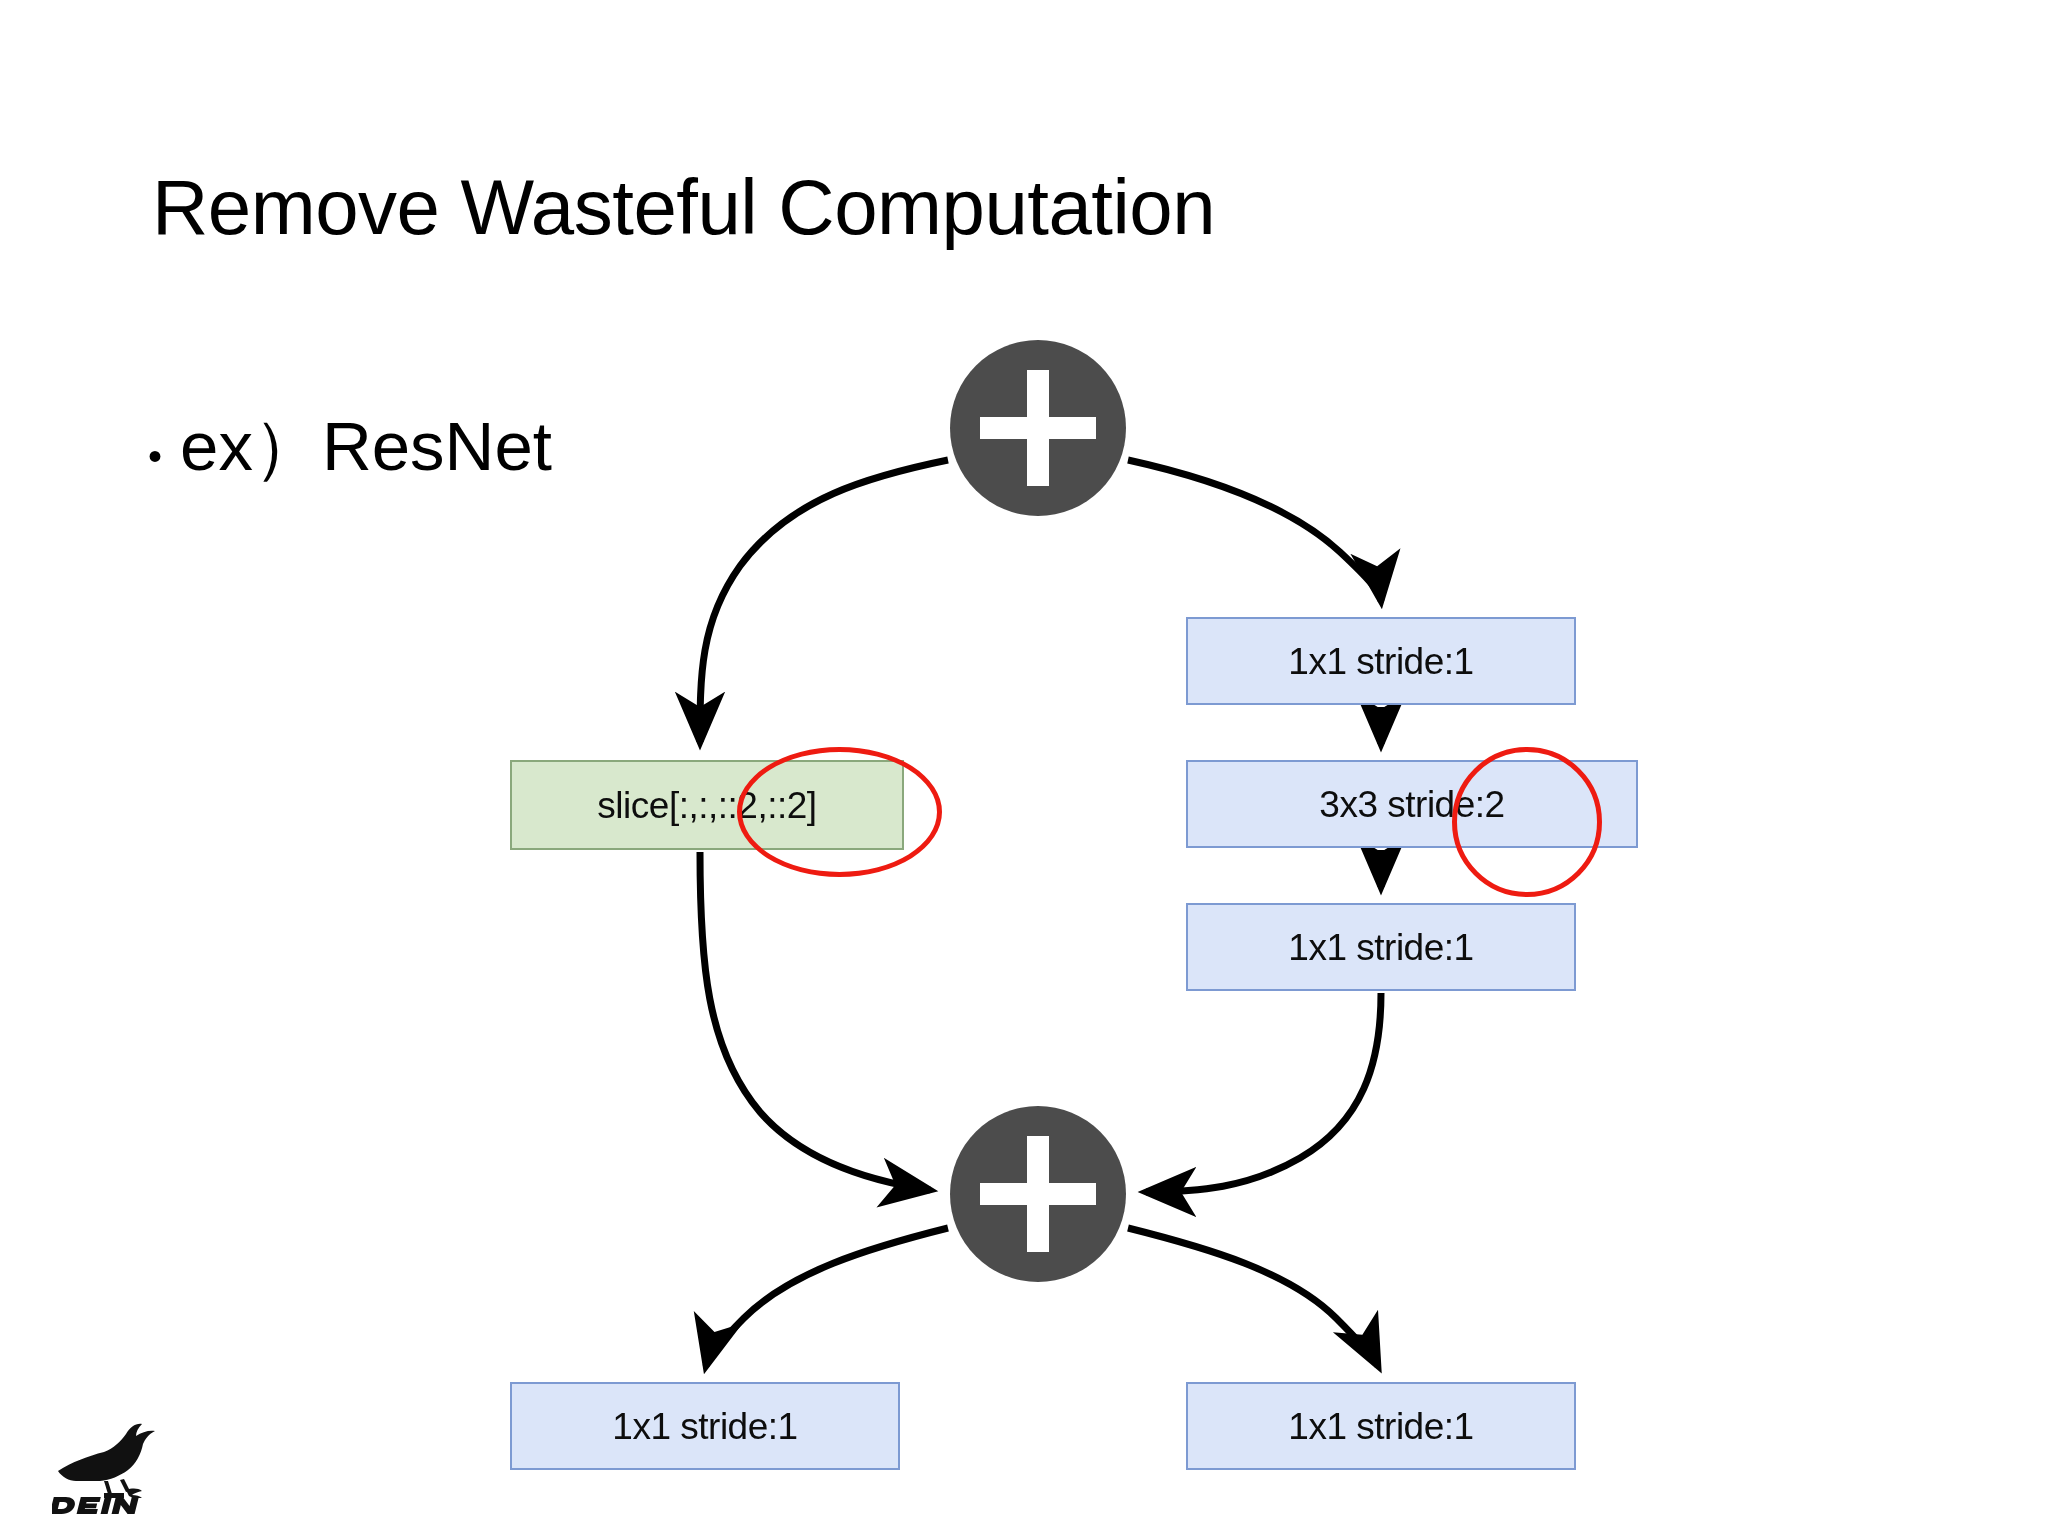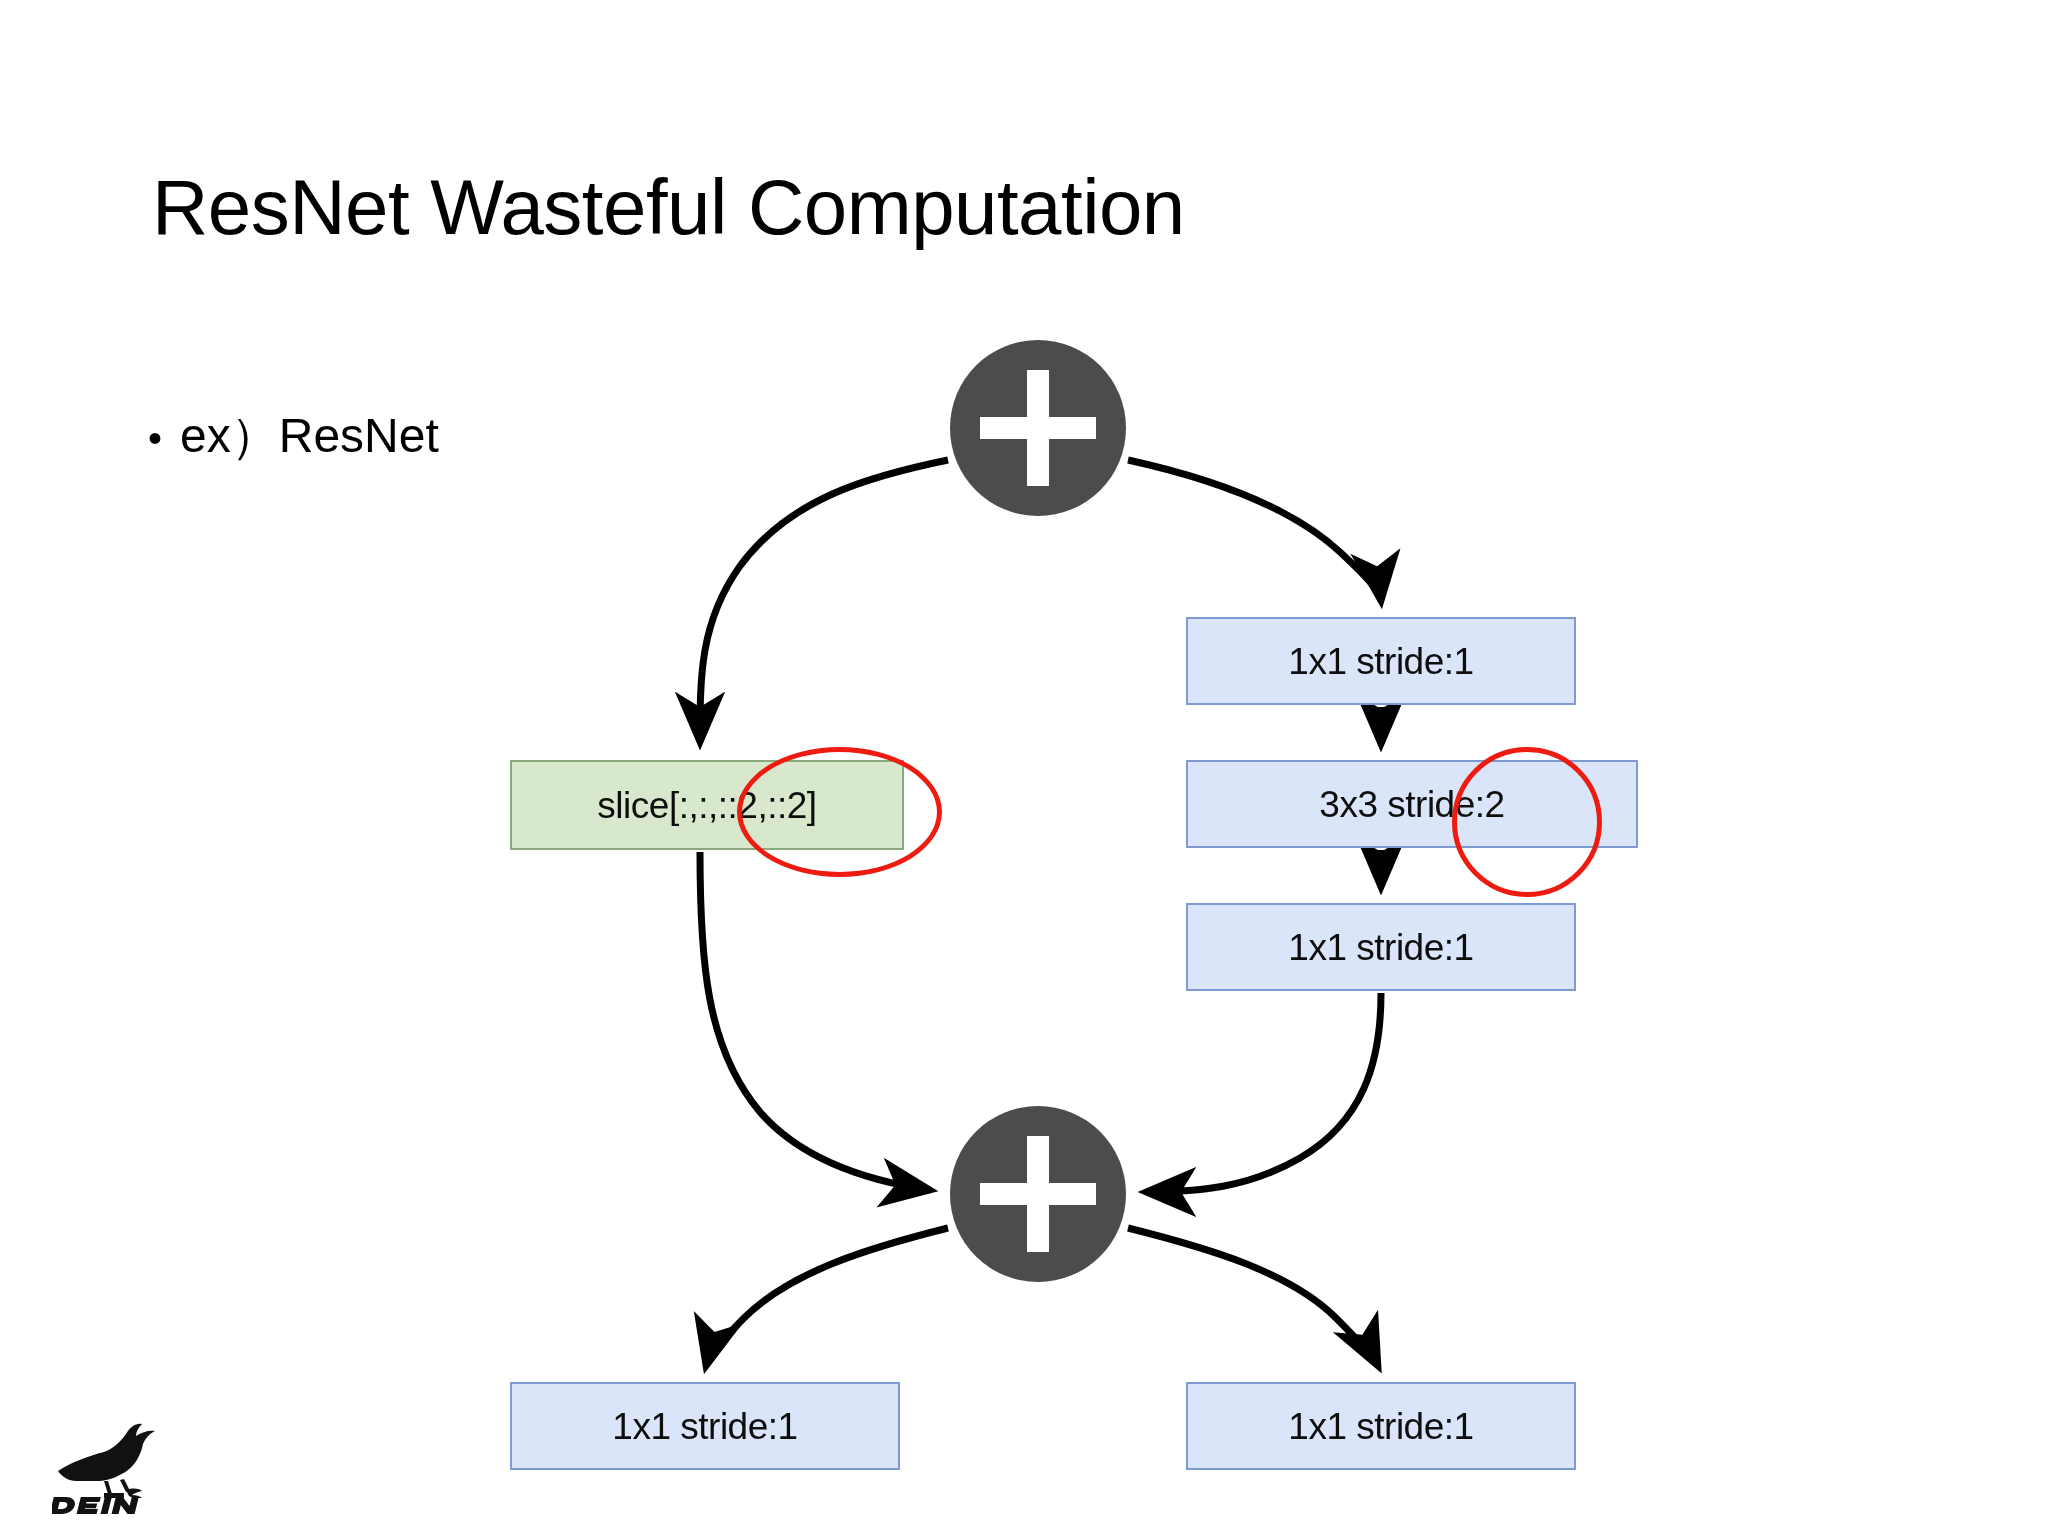--- a/index.html
+++ b/index.html
@@ -38,21 +38,21 @@
     align-items: baseline;
     gap: 18px;
     white-space: nowrap;
   }
   #bullet-marker {
     font-size: 40px;
     line-height: 1;
     color: #000000;
   }
   #bullet-text {
-    font-size: 48px;
+    font-size: 69px;
     line-height: 1;
     color: #000000;
   }
 
   
   #diagram {
     position: absolute;
     left: 0;
     top: 0;
     width: 2048px;
@@ -131,21 +131,21 @@
     left: 52px;
     top: 1412px;
     width: 140px;
     height: 104px;
   }
   #logo svg { display: block; width: 100%; height: 100%; }
 </style>
 </head>
 <body>
 
-<div id="slide-title">ResNet Wasteful Computation</div>
+<div id="slide-title">Remove Wasteful Computation</div>
 
 <div id="bullet-row">
   <span id="bullet-marker">•</span>
   <span id="bullet-text">ex）ResNet</span>
 </div>
 
 <div id="diagram">
 
   <svg id="diagram-svg" viewBox="0 0 2048 1536" xmlns="http://www.w3.org/2000/svg">
     <defs>

